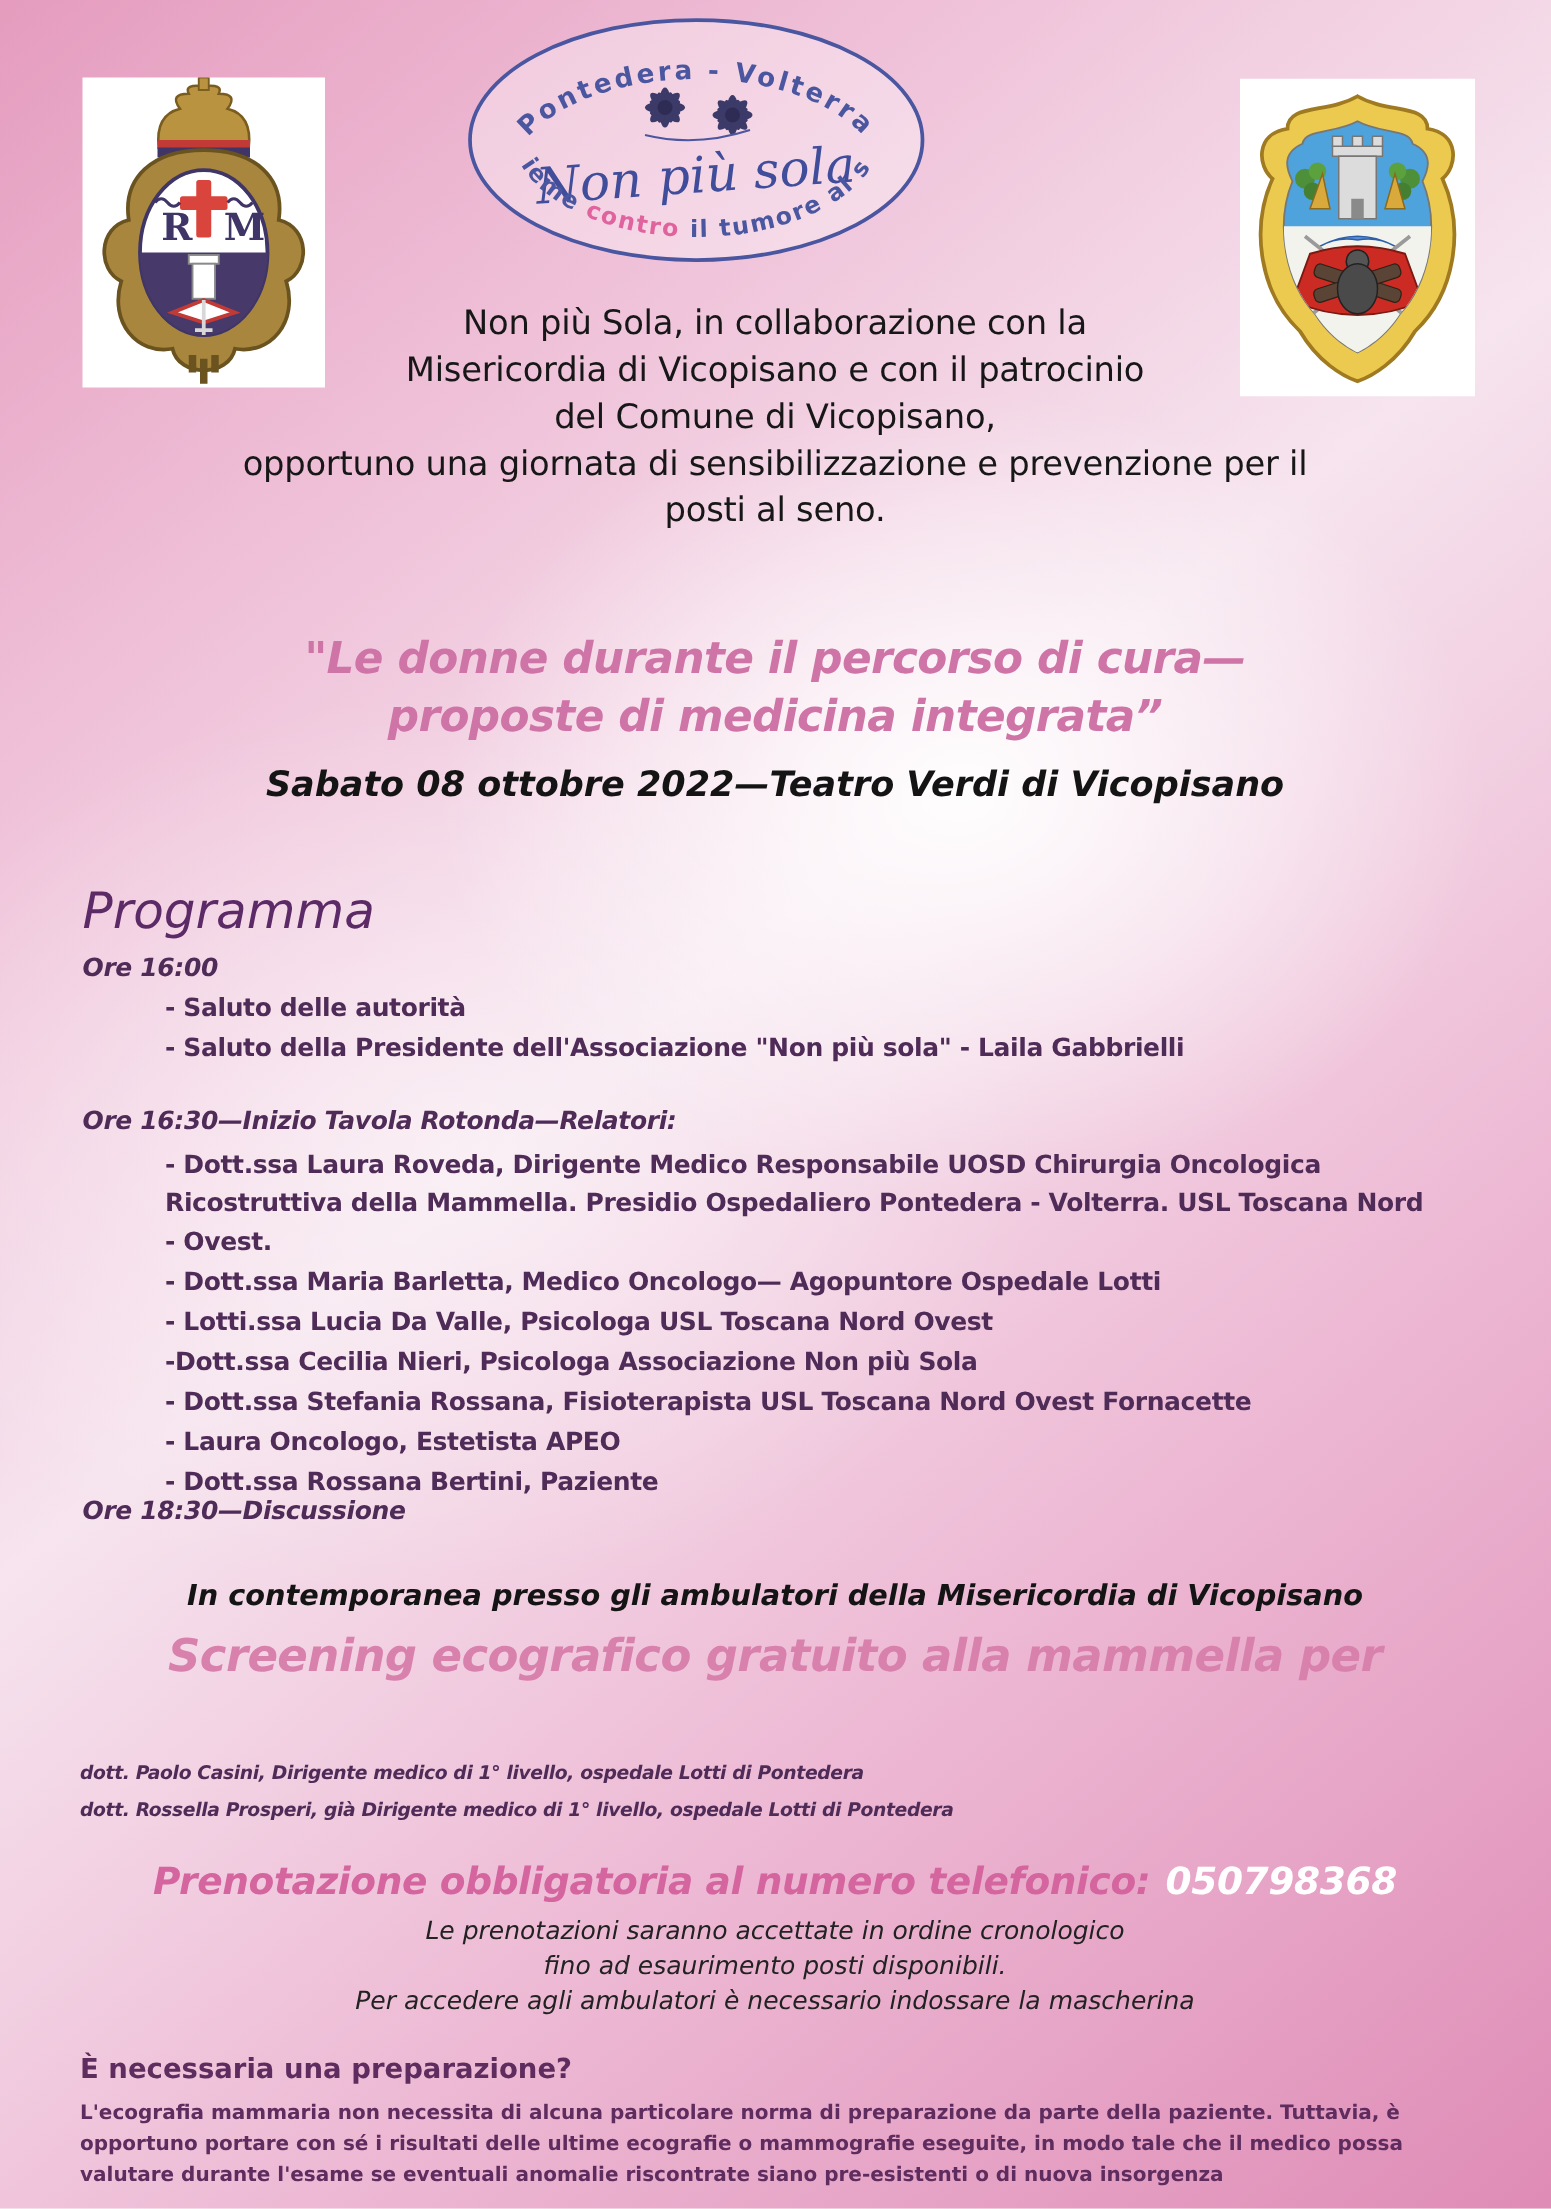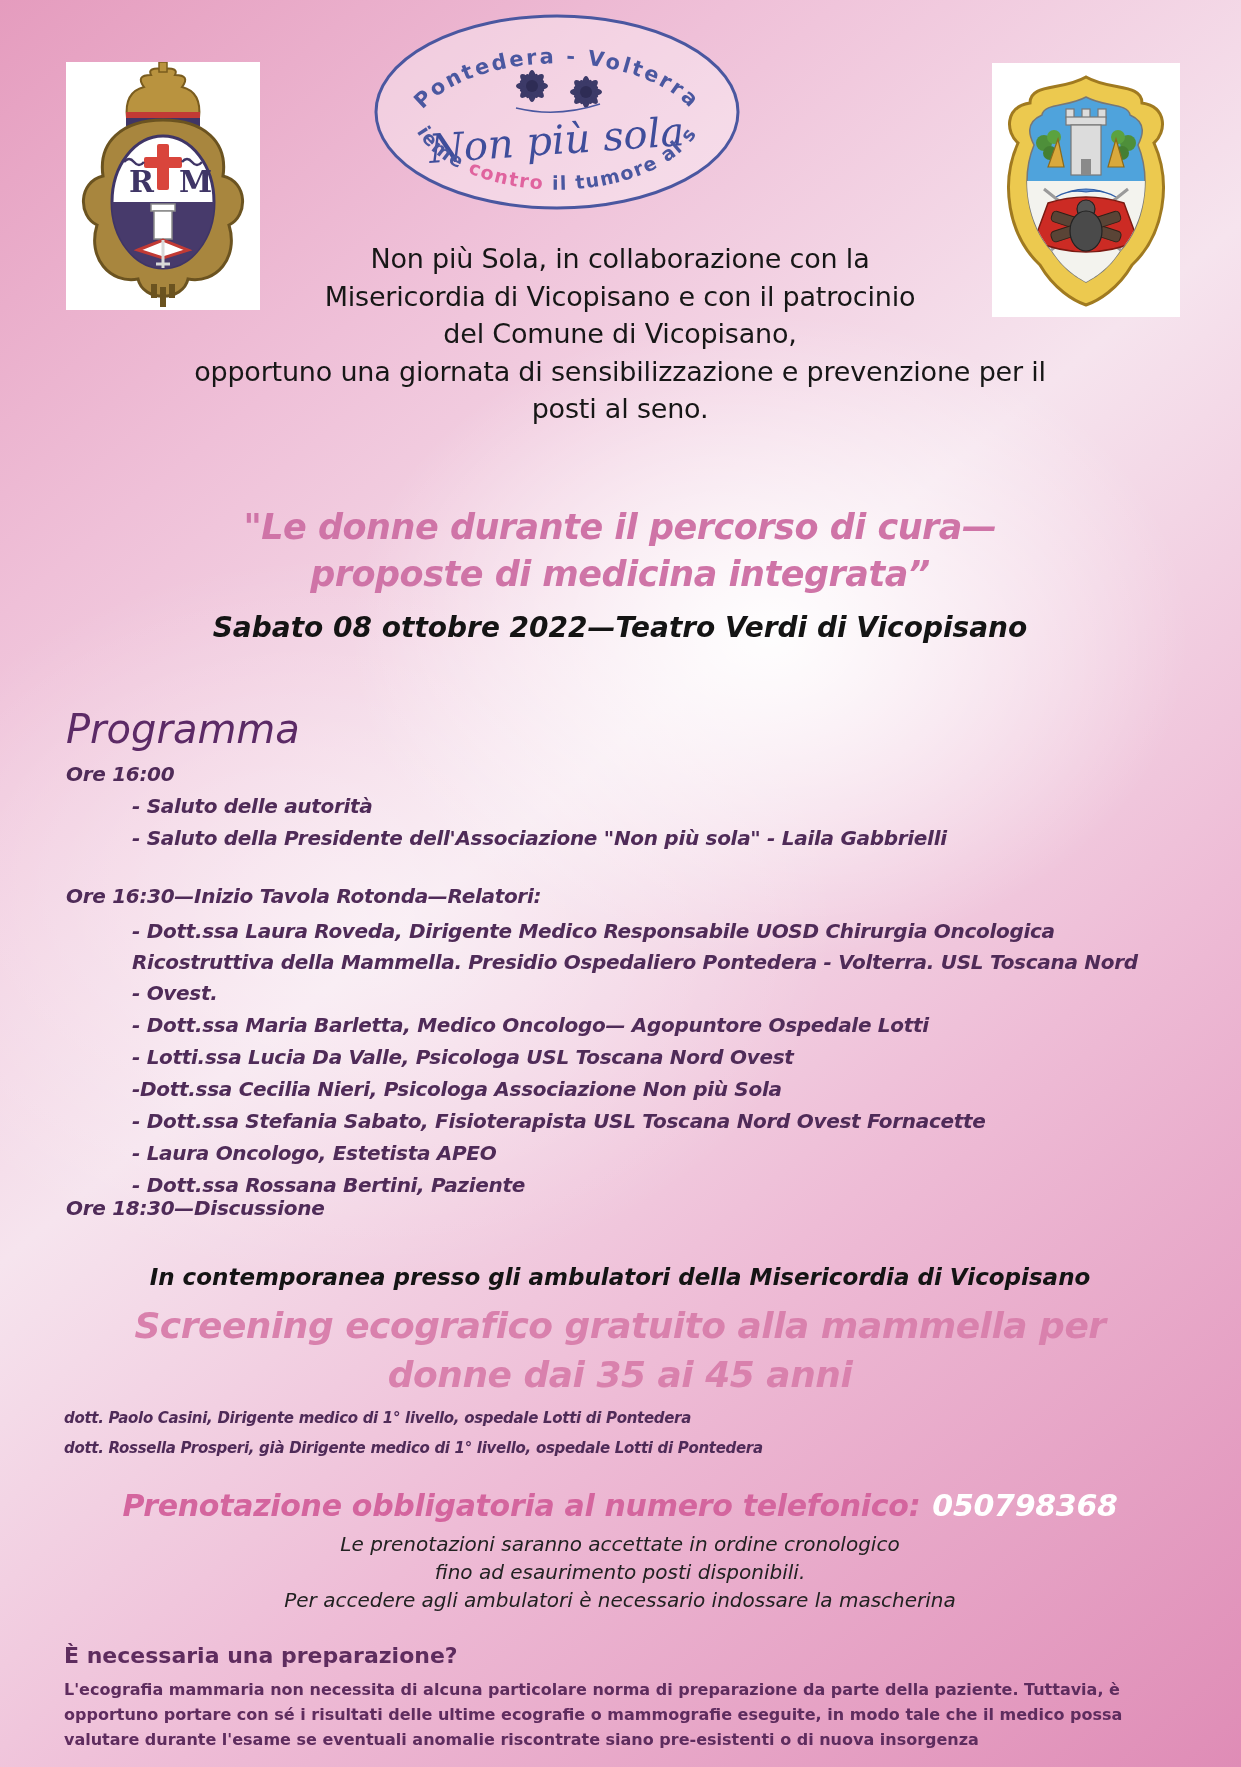--- a/index.html
+++ b/index.html
@@ -13,21 +13,21 @@
   }
   .abs { position:absolute; }
   .center-col { position:absolute; left:65px; width:1110px; text-align:center; }
   .logo-card { position:absolute; background:#ffffff; }
   .intro { top:240px; font-size:27px; line-height:37.5px; color:#171717; letter-spacing:-0.2px; }
   .title { top:440px; font-size:47px; font-weight:bold; color:#ee2e24; letter-spacing:0.5px; }
   .subtitle { top:504px; font-size:35px; font-weight:bold; font-style:italic; color:#cf74a7; line-height:47px; letter-spacing:-0.5px; }
   .dateline { top:611px; font-size:28px; font-weight:bold; font-style:italic; color:#141414; }
   .prog-head { top:706px; left:66px; font-size:40px; font-style:italic; color:#5c2a66; }
   .prog-time { left:66px; font-size:20px; font-style:italic; font-weight:600; color:#4f2b58; letter-spacing:-0.3px; }
-  .prog-items { left:132px; width:1010px; font-size:20px; font-style:italic; font-weight:600; color:#4f2b58; letter-spacing:-0.3px; }
+  .prog-items { left:132px; width:1010px; font-size:20px; font-weight:600; color:#4f2b58; letter-spacing:-0.3px; }
   .prog-items div { line-height:31px; margin-bottom:1px; }
   .contemp { top:1264px; font-size:23px; font-weight:bold; font-style:italic; color:#141414; }
   .screening { top:1301px; font-size:36px; font-weight:bold; font-style:italic; color:#d981ad; line-height:49px; letter-spacing:-0.5px; }
   .doctors { top:1403px; left:64px; font-size:15px; font-style:italic; font-weight:600; color:#4f2b58; line-height:30px; letter-spacing:-0.3px; text-align:left; }
   .booking { top:1488px; font-size:30px; font-weight:bold; font-style:italic; color:#d4659e; letter-spacing:-0.3px; }
   .booking .phone { color:#ffffff; margin-left:12px; }
   .notes { top:1530px; font-size:20px; font-style:italic; font-weight:500; color:#222222; line-height:28px; }
   .footer { top:1643px; left:64px; width:1127px; color:#5e2c5e; text-align:left; }
   .footer .q { font-size:22px; font-weight:bold; margin-bottom:9px; }
   .footer .a { font-size:16px; line-height:25px; font-weight:700; }
@@ -188,31 +188,30 @@
     <div>- Saluto delle autorità</div>
     <div>- Saluto della Presidente dell'Associazione "Non più sola" - Laila Gabbrielli</div>
   </div>
 
   <div class="abs prog-time" style="top:884px;">Ore 16:30—Inizio Tavola Rotonda—Relatori:</div>
   <div class="abs prog-items" style="top:916px;">
     <div>- Dott.ssa Laura Roveda, Dirigente Medico Responsabile UOSD Chirurgia Oncologica Ricostruttiva della Mammella. Presidio Ospedaliero Pontedera - Volterra. USL Toscana Nord - Ovest.</div>
     <div>-  Dott.ssa Maria Barletta, Medico Oncologo— Agopuntore Ospedale Lotti</div>
     <div>- Lotti.ssa Lucia Da Valle, Psicologa USL Toscana Nord Ovest</div>
     <div>-Dott.ssa Cecilia Nieri, Psicologa Associazione Non più Sola</div>
-    <div>- Dott.ssa Stefania Sabato, Fisioterapista USL Toscana Nord Ovest Fornacette</div>
+    <div>- Dott.ssa Stefania Rossana, Fisioterapista USL Toscana Nord Ovest Fornacette</div>
     <div>- Laura Oncologo, Estetista APEO</div>
     <div>- Dott.ssa Rossana Bertini, Paziente</div>
   </div>
 
   <div class="abs prog-time" style="top:1196px;">Ore 18:30—Discussione</div>
 
   <div class="center-col contemp">In contemporanea presso gli ambulatori della Misericordia di Vicopisano</div>
   <div class="center-col screening">
     <div>Screening ecografico gratuito alla mammella per</div>
-    <div>donne dai 35 ai 45 anni</div>
   </div>
   <div class="abs doctors">
     <div>dott. Paolo Casini, Dirigente medico di 1° livello, ospedale Lotti di Pontedera</div>
     <div>dott. Rossella Prosperi, già Dirigente medico di 1° livello, ospedale Lotti di Pontedera</div>
   </div>
 
   <div class="center-col booking">
     <span>Prenotazione obbligatoria al numero telefonico:</span><span class="phone">050798368</span>
   </div>
   <div class="center-col notes">

